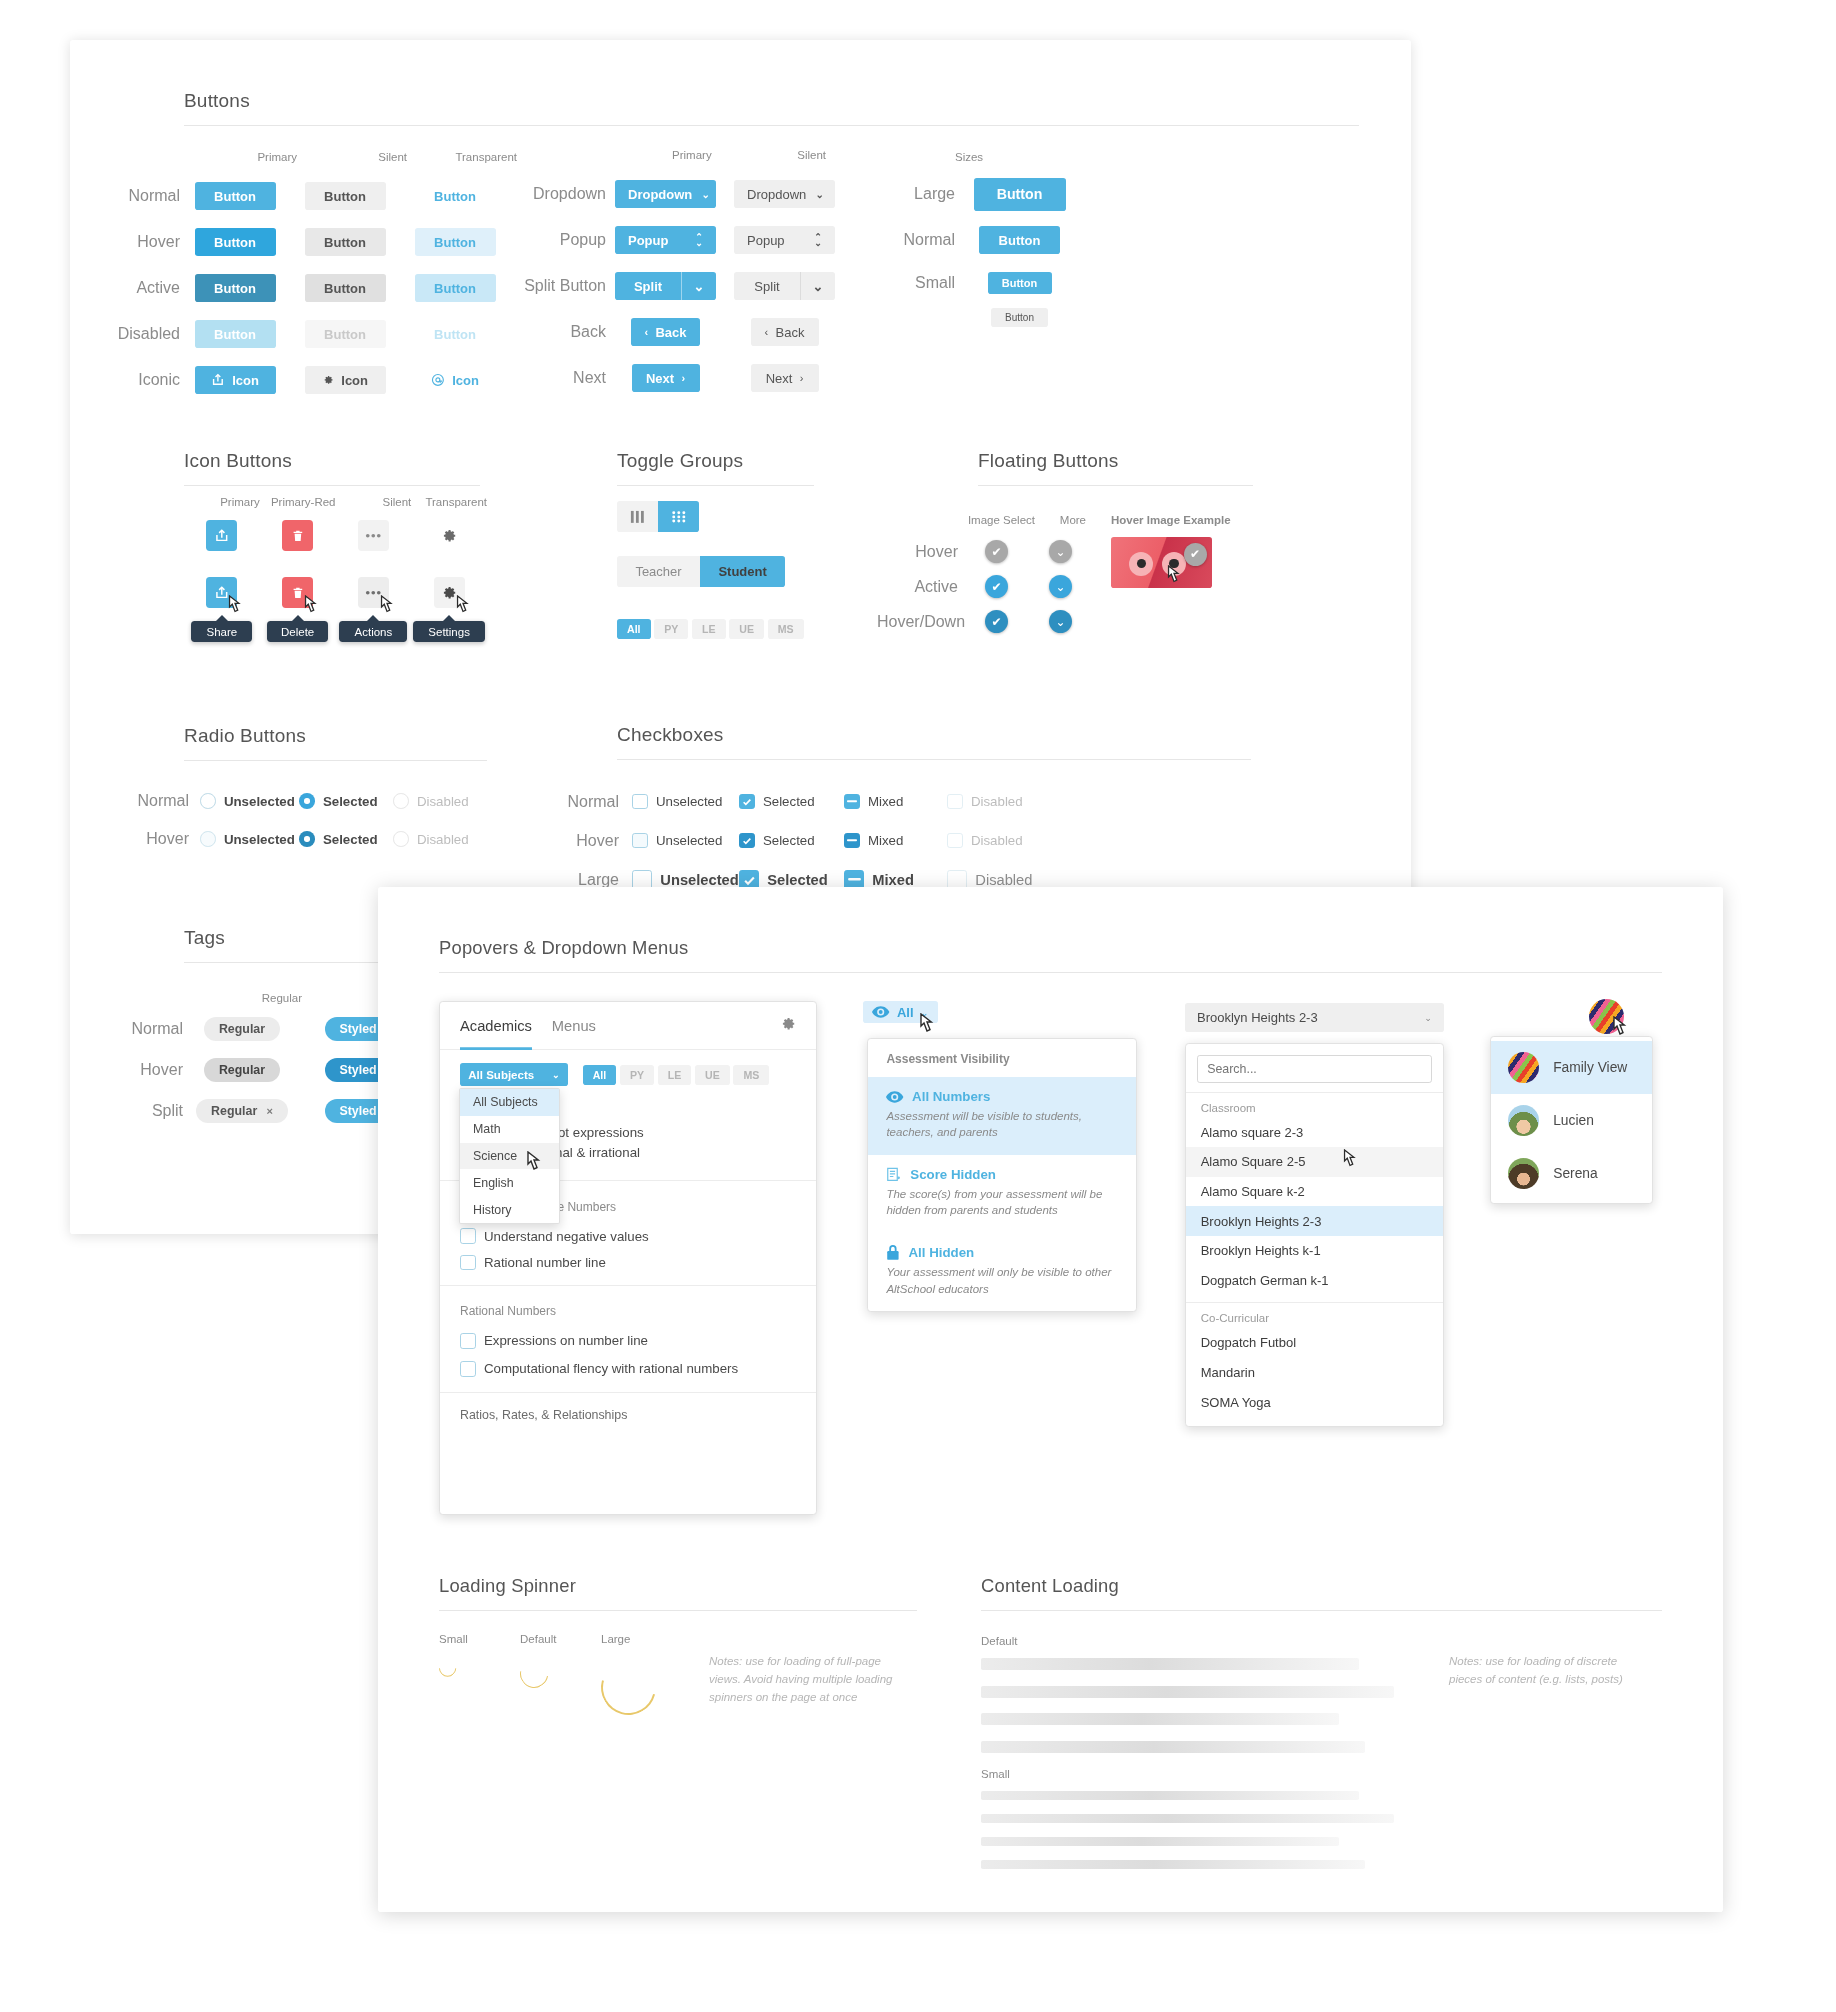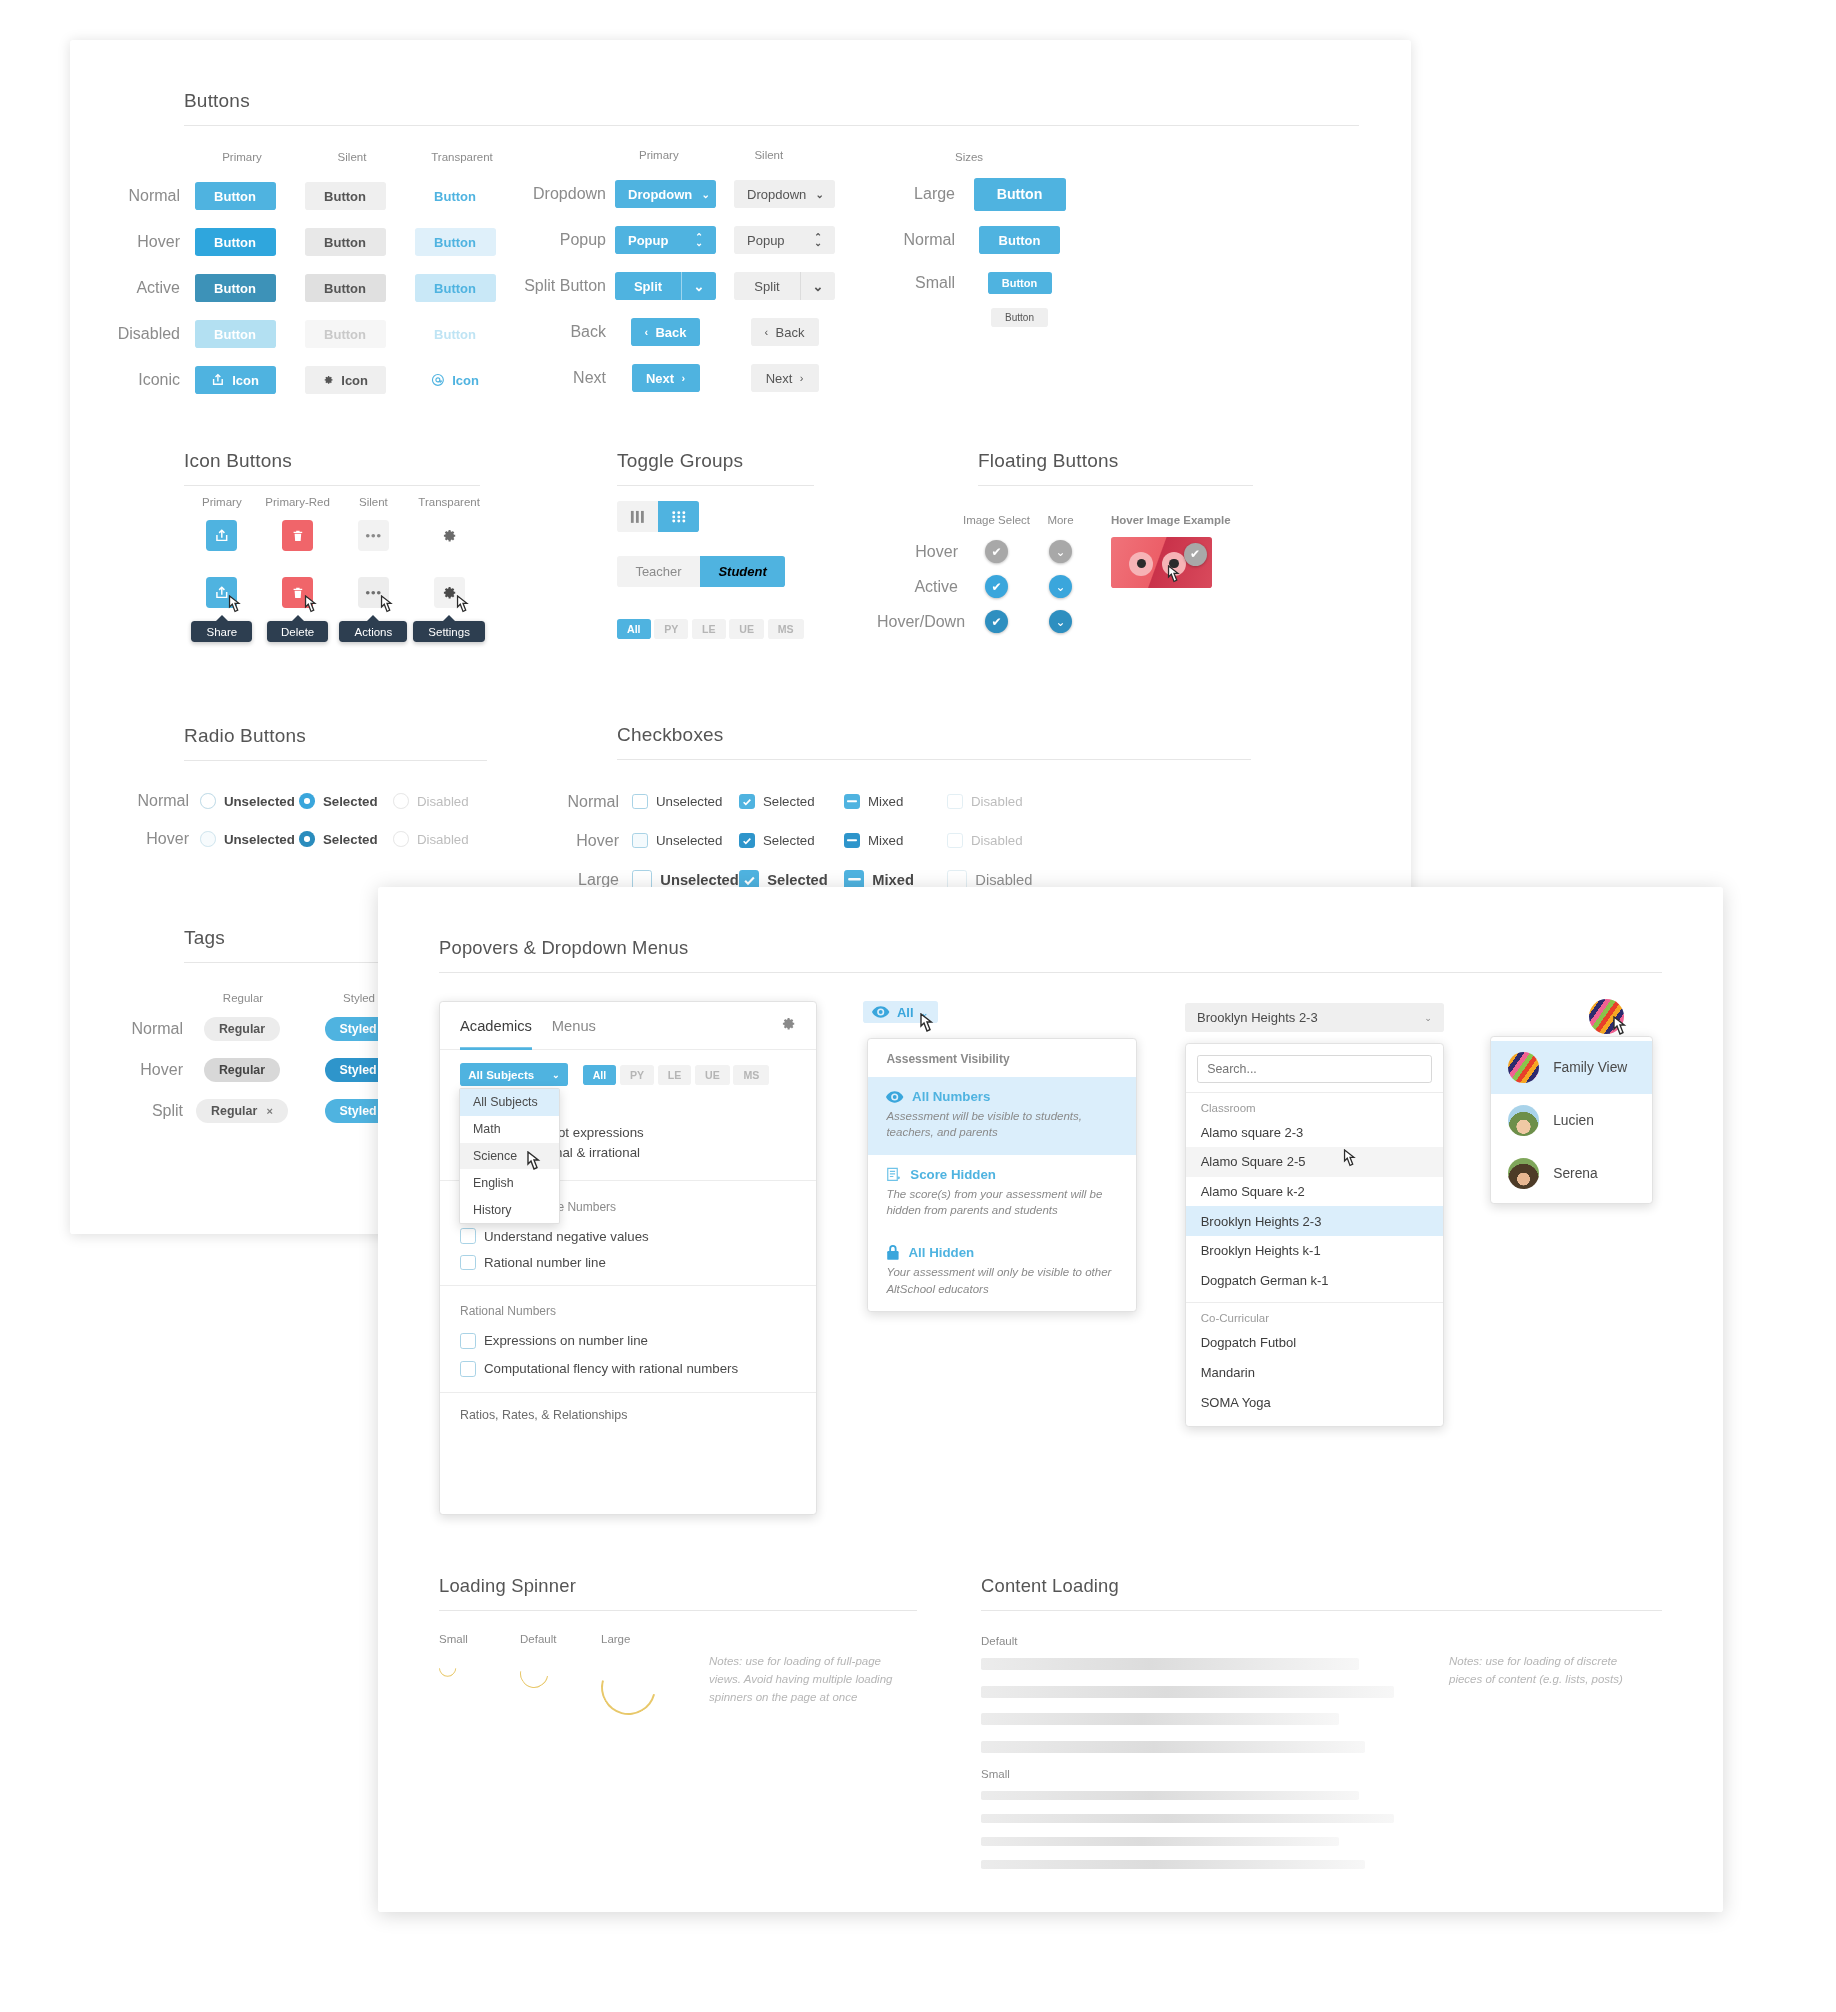--- a/index.html
+++ b/index.html
@@ -19,21 +19,21 @@
     box-shadow:0 1.8px 13px rgba(0,0,0,.13);
   }
   .card-front {
     position:absolute; left:378px; top:887px; width:1345px; height:1025px;
     background:#fff; border-radius:2.8px;
     box-shadow:0 2.8px 20px rgba(0,0,0,.16);
   }
   
   .sec-title { font-size:19px; color:#555; font-weight:400; letter-spacing:0.2px;}
   .sec-rule { height:0.9px; background:#e6e6e6; margin-top:13px; }
-  .col-head { font-size:11.5px; color:#8b8b8b; text-align:center; }
+  .col-head { font-size:11.5px; color:#8b8b8b; text-align:right; }
   .row-label { font-size:16px; color:#8b8b8b; text-align:right; white-space:nowrap;}
   
   .btn {
     display:inline-flex; align-items:center; justify-content:center;
     height:27.5px; min-width:81px; padding:0 13px; border-radius:2.8px;
     font-size:13px; font-weight:700; cursor:pointer; border:none; white-space:nowrap;
   }
   .btn-primary   { background:#4fb3e0; color:#fff; }
   .btn-primary-h { background:#2fa6dd; color:#fff; }
   .btn-primary-a { background:#3d92b8; color:#fff; }
@@ -82,21 +82,21 @@
     border-left:7.3px solid transparent; border-right:7.3px solid transparent;
     border-bottom:7.3px solid #2d3e50;
   }
   .cursor-hand { position:absolute; width:20px; height:22px; pointer-events:none;}
   
   .toggle-grp { display:inline-flex; border-radius:2.8px; overflow:hidden; }
   .toggle-grp .seg {
     height:31px; display:flex; align-items:center; justify-content:center;
     padding:0 18.4px; font-size:13px; font-weight:700; background:#f2f2f2; color:#8b8b8b; cursor:pointer;
   }
-  .toggle-grp .seg.on { background:#4fb3e0; color:#000000;font-style:italic; }
+  .toggle-grp .seg.on { background:#4fb3e0; color:#404040; }
   .pill-grp { display:inline-flex; gap:3.7px; }
   .pill-grp .pill {
     height:20px; min-width:27.5px; padding:0 10px; border-radius:2.8px; font-size:10.6px;
     font-weight:700; display:flex; align-items:center; justify-content:center;
     background:#f2f2f2; color:#b5b5b5; cursor:pointer;
   }
   .pill-grp .pill.on { background:#4fb3e0; color:#fff; }
   
   .fab {
     width:23px; height:23px; border-radius:50%; display:inline-flex;

